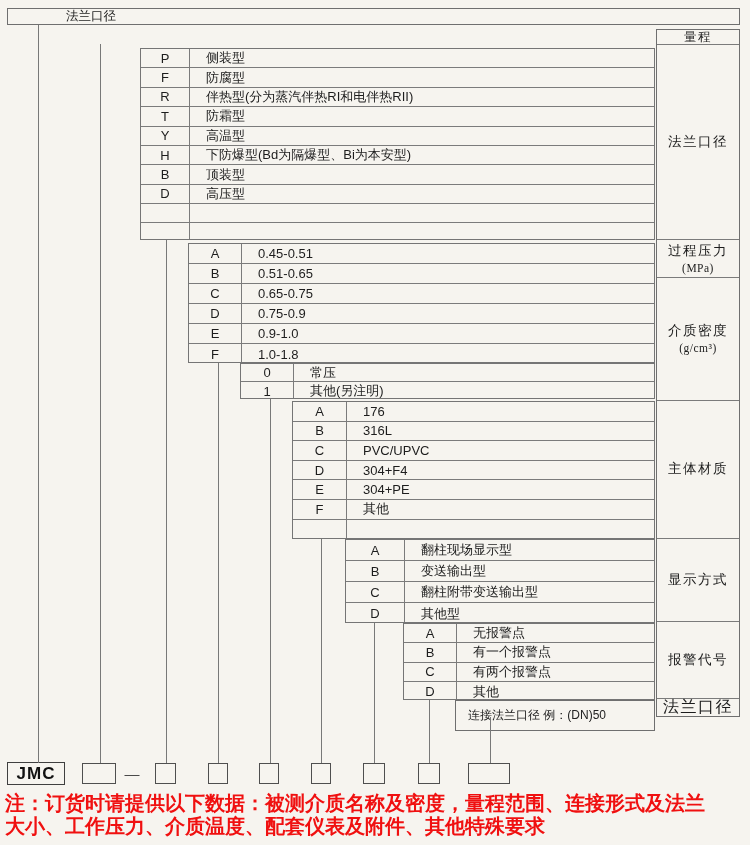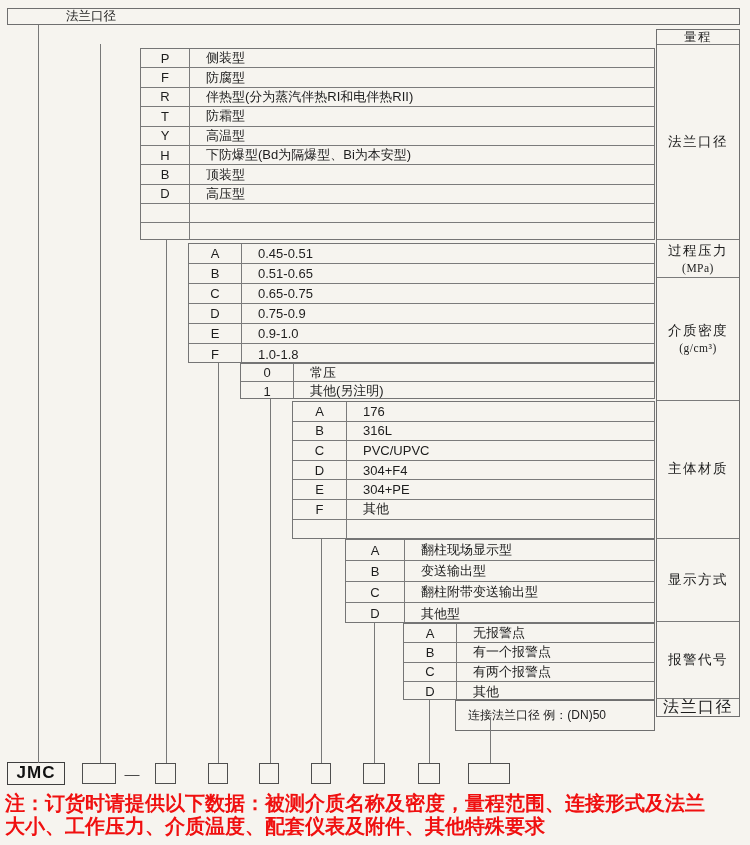--- a/index.html
+++ b/index.html
@@ -26,21 +26,21 @@
     display:flex;flex-direction:column;align-items:center;justify-content:center;
     font-family:"Liberation Serif","DejaVu Serif",serif;
     font-size:13.5px;letter-spacing:1.5px;color:#1c1c1c;line-height:1.15;
   }
   .lcell:last-child{border-bottom:none;}
   .lsub{font-size:11.5px;letter-spacing:0.5px;margin-top:3px;}
   .vline{position:absolute;width:1px;background:#787878;}
   .bbox{position:absolute;top:763px;height:21px;border:1.5px solid #4f4f4f;box-sizing:border-box;background:#f6f4ef;}
   .jmc{
     left:7px;top:762px;width:58px;height:23px;border:1.5px solid #3f3f3f;
-    display:flex;justify-content:center;
+    display:flex;align-items:center;justify-content:center;
     font-weight:bold;font-size:17px;letter-spacing:1px;color:#111;background:#f6f4ef;
   }
   .dash{left:118px;top:763px;width:28px;height:21px;display:flex;align-items:center;justify-content:center;font-size:15px;color:#4a4a4a;}
   .note{left:5px;width:745px;font-size:20px;font-weight:bold;color:#f01010;line-height:23px;white-space:nowrap;}
 </style>
 </head>
 <body>
 
 <div class="canvas" id="canvas">
 

